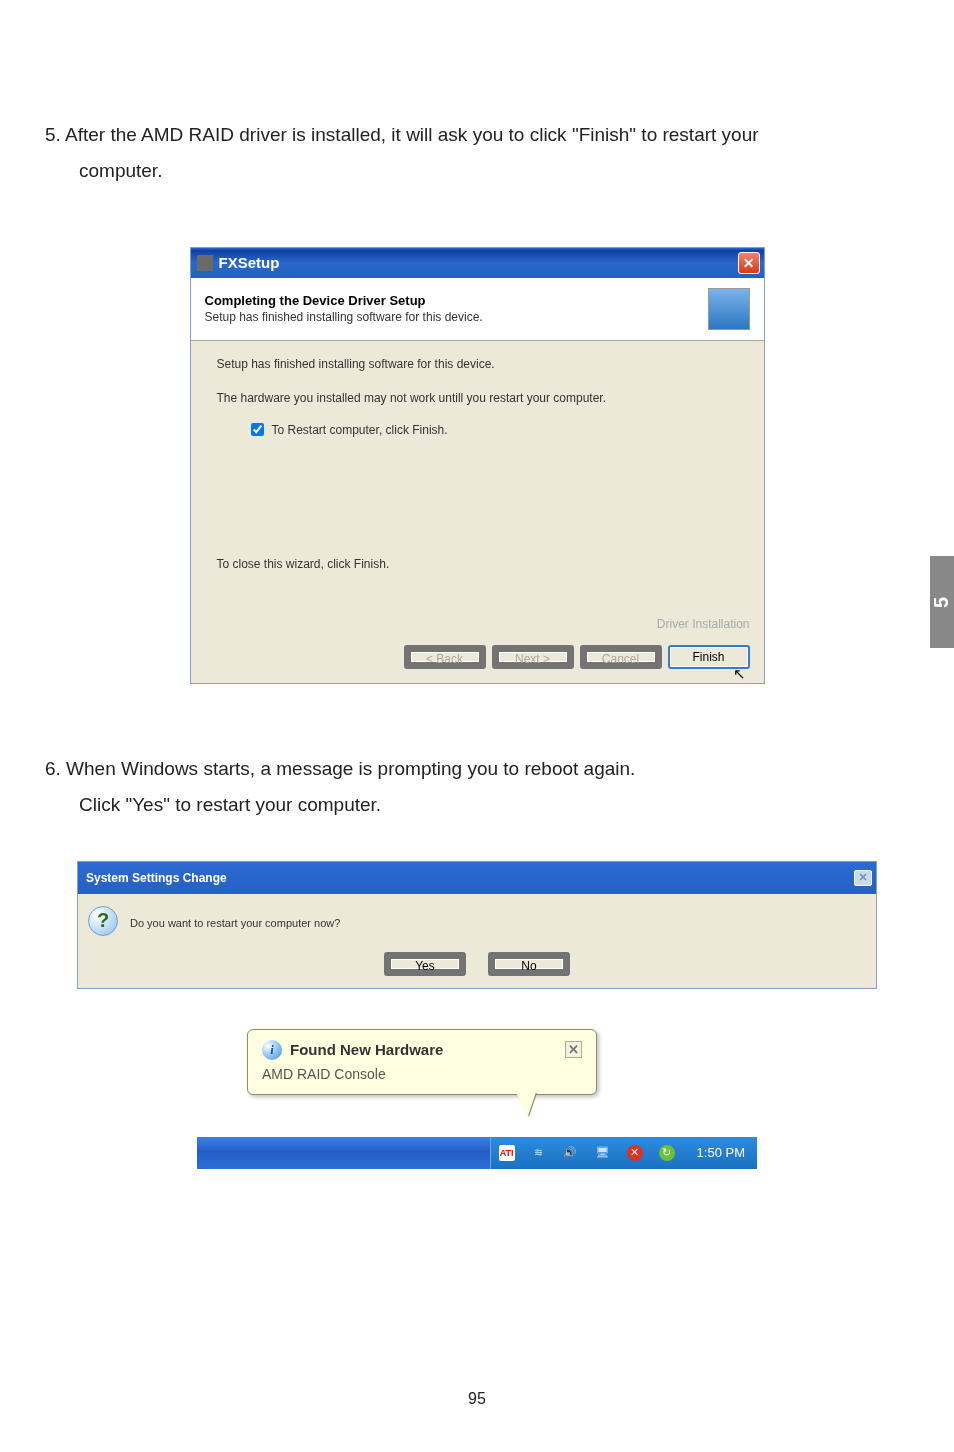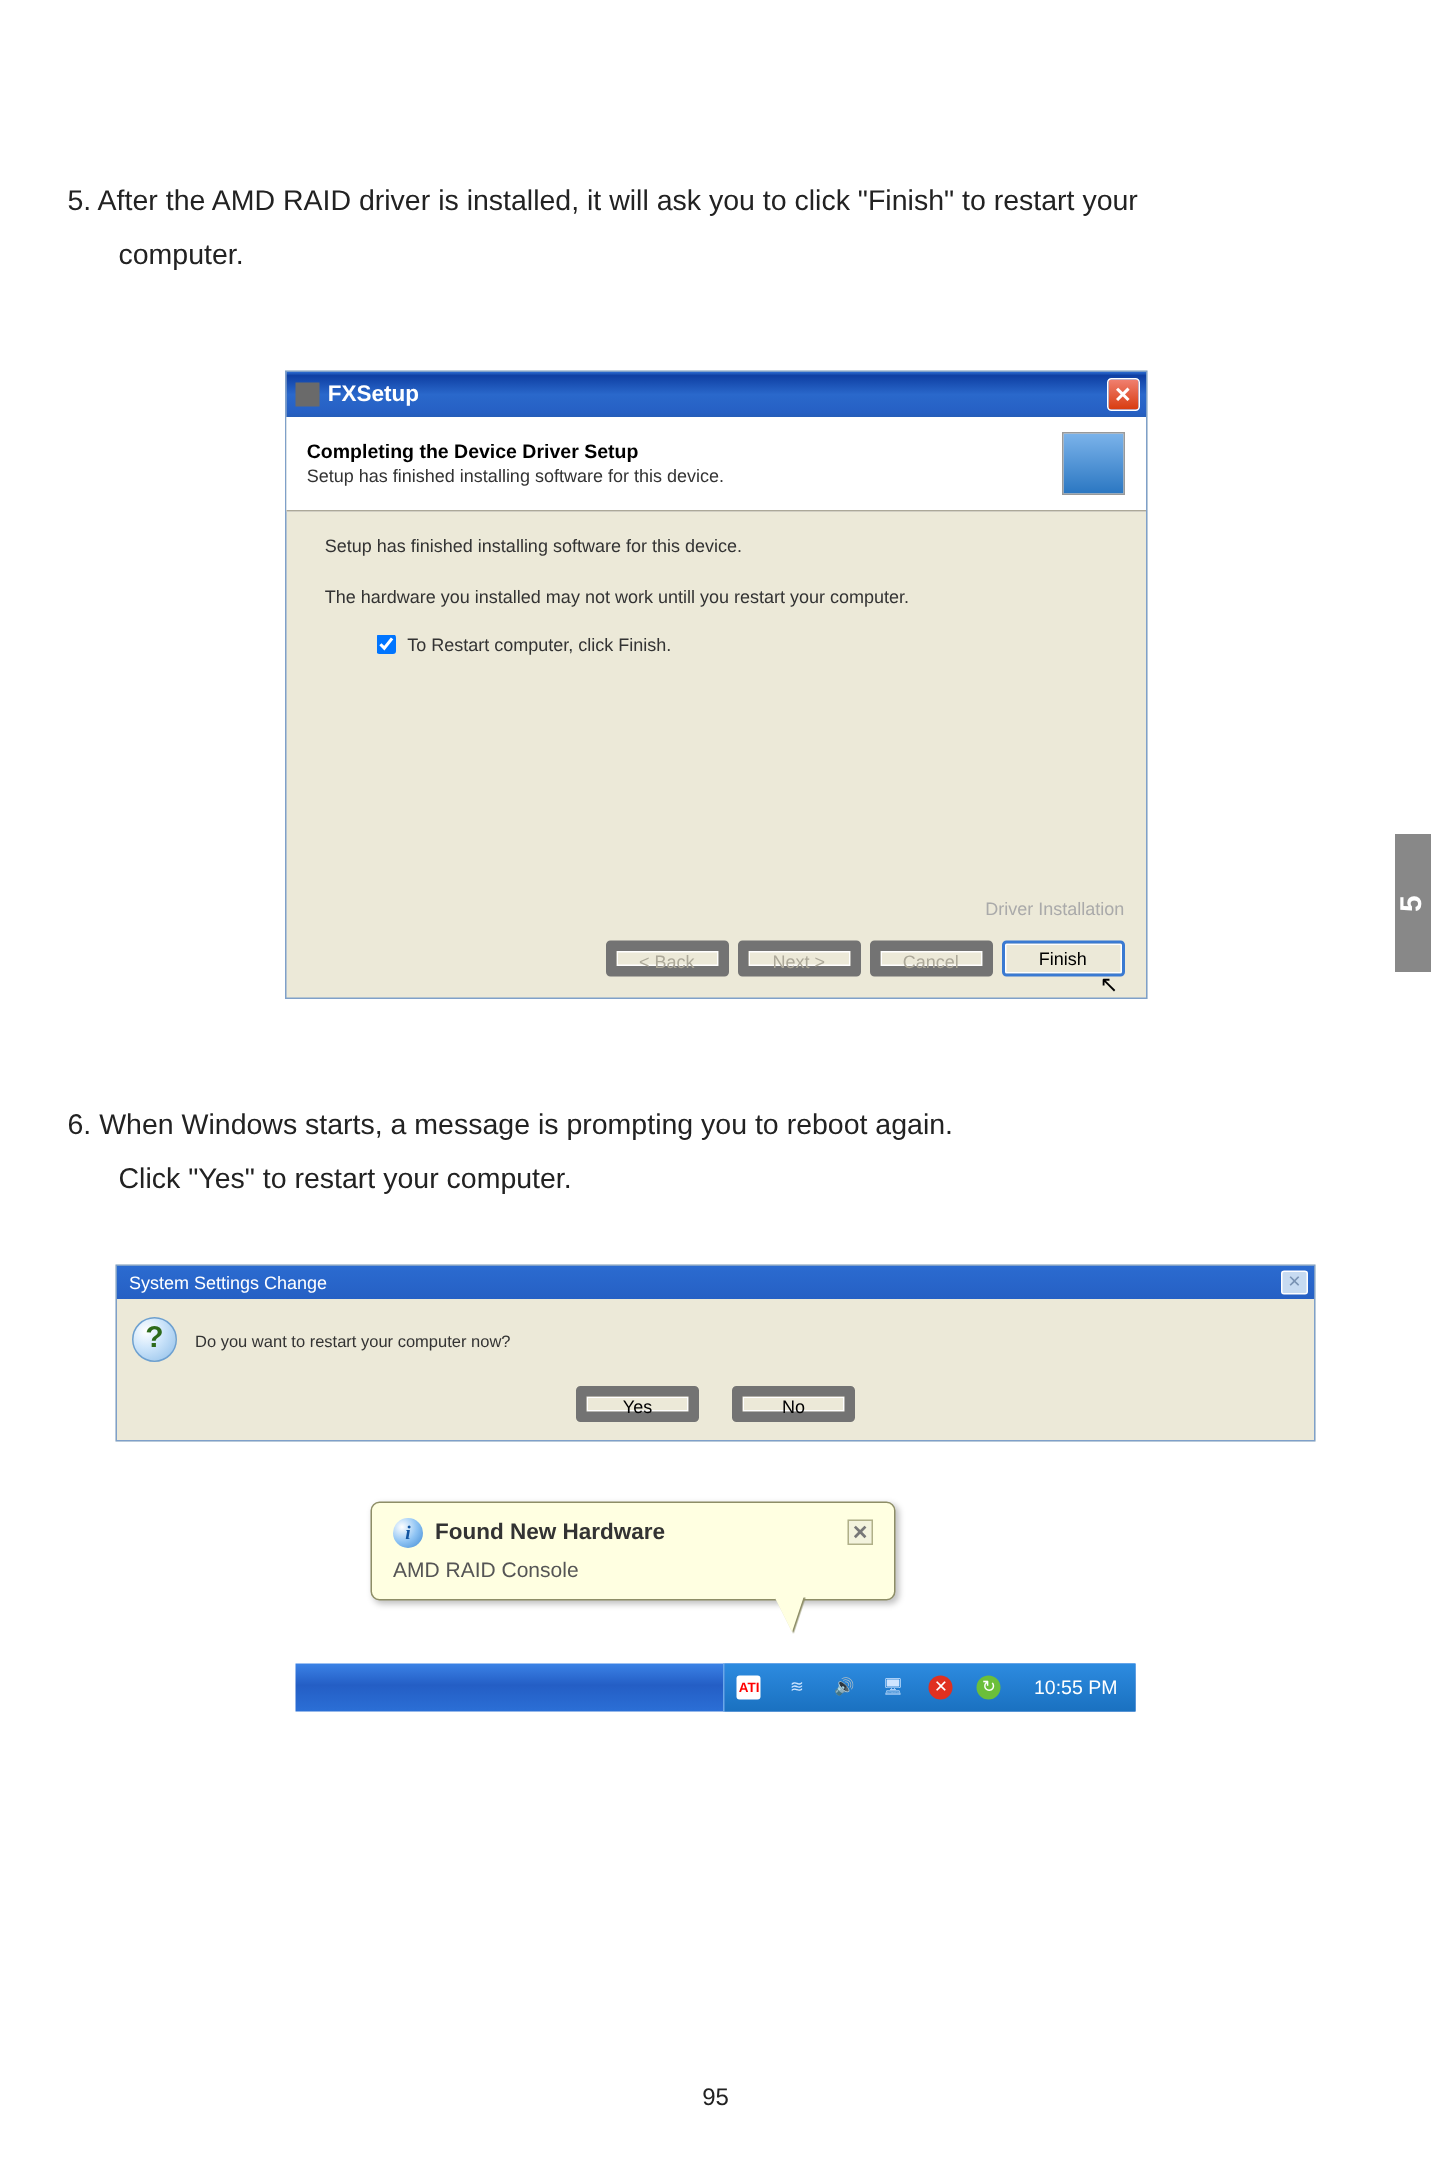--- a/index.html
+++ b/index.html
@@ -156,25 +156,25 @@
       width: 800px;
       margin: 0 auto;
       border: 1px solid #7fa0c9;
       background: #ece9d8;
       font-size: 11px;
       color: #333;
     }
     .ssc-titlebar {
       background: linear-gradient(to bottom, #2b6bd0, #2660c4);
       color: #fff;
-      height: 22px;
+      height: 32px;
       display: flex;
       align-items: center;
       padding: 0 4px 0 8px;
-      font-weight: normal;
+      font-weight: bold;
       font-size: 12px;
     }
     .ssc-titlebar .title-text { flex: 1; }
     .ssc-close {
       width: 18px;
       height: 16px;
       background: #c7dbf1;
       border: 1px solid #fff;
       border-radius: 2px;
       color: #7a93b3;
@@ -339,20 +339,21 @@
       </div>
       <div class="hdr-logo"></div>
     </div>
     <div class="dialog-body">
       <div class="body-line">Setup has finished installing software for this device.</div>
       <div class="body-line2">The hardware you installed may not work untill you restart your computer.</div>
       <div class="checkbox-row">
         <input type="checkbox" checked="" style="">
         <span>To Restart computer, click Finish.</span>
       </div>
+      <div class="close-wiz">To close this wizard, click Finish.</div>
       <div class="driver-install">Driver Installation</div>
     </div>
     <div class="dialog-footer" style="position:relative">
       <button class="win-btn disabled">&lt; Back</button>
       <button class="win-btn disabled">Next &gt;</button>
       <button class="win-btn disabled">Cancel</button>
       <button class="win-btn highlight">Finish</button>
       <span class="cursor">↖</span>
     </div>
   </div>
@@ -391,19 +392,19 @@
       <div class="balloon-tail"></div>
     </div>
     <div class="taskbar">
       <div class="tray">
         <span class="tray-icon ati">ATI</span>
         <span class="tray-icon" style="color:#cfe5ff">≋</span>
         <span class="tray-icon" style="color:#cfe5ff">🔊</span>
         <span class="tray-icon" style="color:#cfe5ff">🖥</span>
         <span class="tray-icon red-x">✕</span>
         <span class="tray-icon green-c">↻</span>
-        <span style="margin-left:6px">10:55 PM</span>
+        <span style="margin-left:6px">1:50 PM</span>
       </div>
     </div>
   </div>
 </div>
 
 <div class="page-num">95</div>
 
 </body></html>

